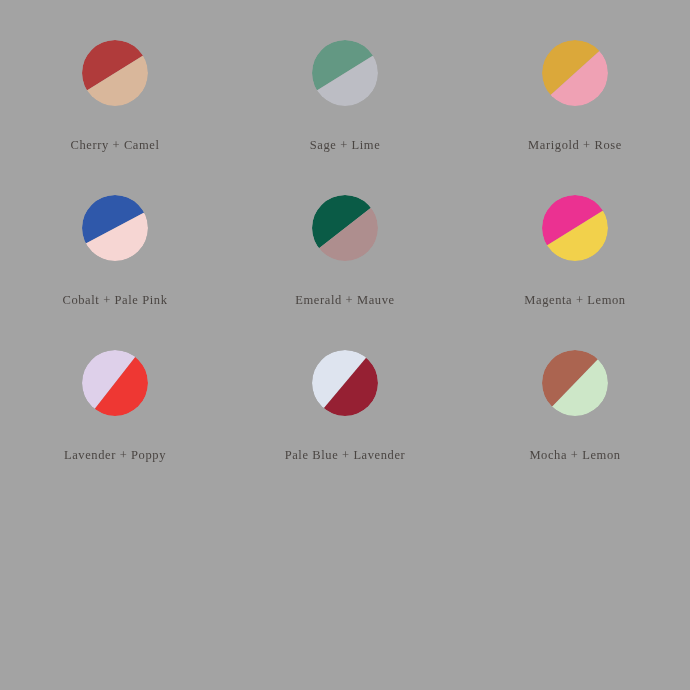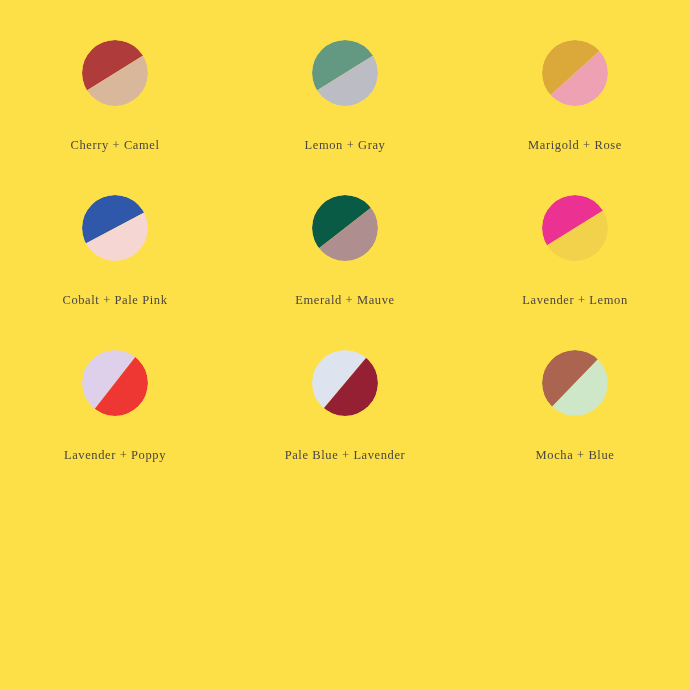--- a/index.html
+++ b/index.html
@@ -52,21 +52,21 @@
     font-size: 12.5px;
     letter-spacing: 0.6px;
     color: #4A4542;
     white-space: nowrap;
     font-family: "Liberation Serif", "DejaVu Serif", serif;
   }
 </style>
 </head>
 <body style="background: rgb(243, 238, 232);">
 
-<div id="board" style="background: #fde047;">
+<div id="board" style="background: #a3a3a3;">
   <div class="grid">
       <div class="swatch-cell">
         <div class="disc">
           <svg viewBox="0 0 66 66">
             <defs>
               <clipPath id="clip0">
                 <circle cx="33" cy="33" r="33"></circle>
               </clipPath>
             </defs>
             <g clip-path="url(#clip0)">
@@ -84,21 +84,21 @@
               <clipPath id="clip1">
                 <circle cx="33" cy="33" r="33"></circle>
               </clipPath>
             </defs>
             <g clip-path="url(#clip1)">
               <polygon points="-34.843847692514075,75.39354113865639 100.84384769251407,-9.393541138656389 58.450306553857686,-77.23738883117046 -77.23738883117046,7.549693446142314" fill="#639883"></polygon>
               <polygon points="-34.843847692514075,75.39354113865639 100.84384769251407,-9.393541138656389 143.23738883117045,58.450306553857686 7.549693446142314,143.23738883117045" fill="#BCBDC4"></polygon>
             </g>
           </svg>
         </div>
-        <div class="swatch-label">Lemon  +  Gray</div>
+        <div class="swatch-label">Sage  +  Lime</div>
       </div>
       <div class="swatch-cell">
         <div class="disc">
           <svg viewBox="0 0 66 66">
             <defs>
               <clipPath id="clip2">
                 <circle cx="33" cy="33" r="33"></circle>
               </clipPath>
             </defs>
             <g clip-path="url(#clip2)">
@@ -148,21 +148,21 @@
               <clipPath id="clip6">
                 <circle cx="33" cy="33" r="33"></circle>
               </clipPath>
             </defs>
             <g clip-path="url(#clip6)">
               <polygon points="-34.843847692514075,75.39354113865639 100.84384769251407,-9.393541138656389 58.450306553857686,-77.23738883117046 -77.23738883117046,7.549693446142314" fill="#EB3191"></polygon>
               <polygon points="-34.843847692514075,75.39354113865639 100.84384769251407,-9.393541138656389 143.23738883117045,58.450306553857686 7.549693446142314,143.23738883117045" fill="#F2D14B"></polygon>
             </g>
           </svg>
         </div>
-        <div class="swatch-label">Lavender  +  Lemon</div>
+        <div class="swatch-label">Magenta  +  Lemon</div>
       </div>
       <div class="swatch-cell">
         <div class="disc">
           <svg viewBox="0 0 66 66">
             <defs>
               <clipPath id="clip7">
                 <circle cx="33" cy="33" r="33"></circle>
               </clipPath>
             </defs>
             <g clip-path="url(#clip7)">
@@ -196,16 +196,16 @@
               <clipPath id="clip9">
                 <circle cx="33" cy="33" r="33"></circle>
               </clipPath>
             </defs>
             <g clip-path="url(#clip9)">
               <polygon points="-22.572669636719787,90.54718402709209 88.57266963671978,-24.547184027092086 31.025485609627694,-80.11985366381188 -80.11985366381188,34.9745143903723" fill="#AB6450"></polygon>
               <polygon points="-22.572669636719787,90.54718402709209 88.57266963671978,-24.547184027092086 146.11985366381185,31.0254856096277 34.9745143903723,146.11985366381188" fill="#CDE7C8"></polygon>
             </g>
           </svg>
         </div>
-        <div class="swatch-label">Mocha  +  Blue</div>
+        <div class="swatch-label">Mocha  +  Lemon</div>
       </div>
     </div>
 </div>
 
 </body></html>

